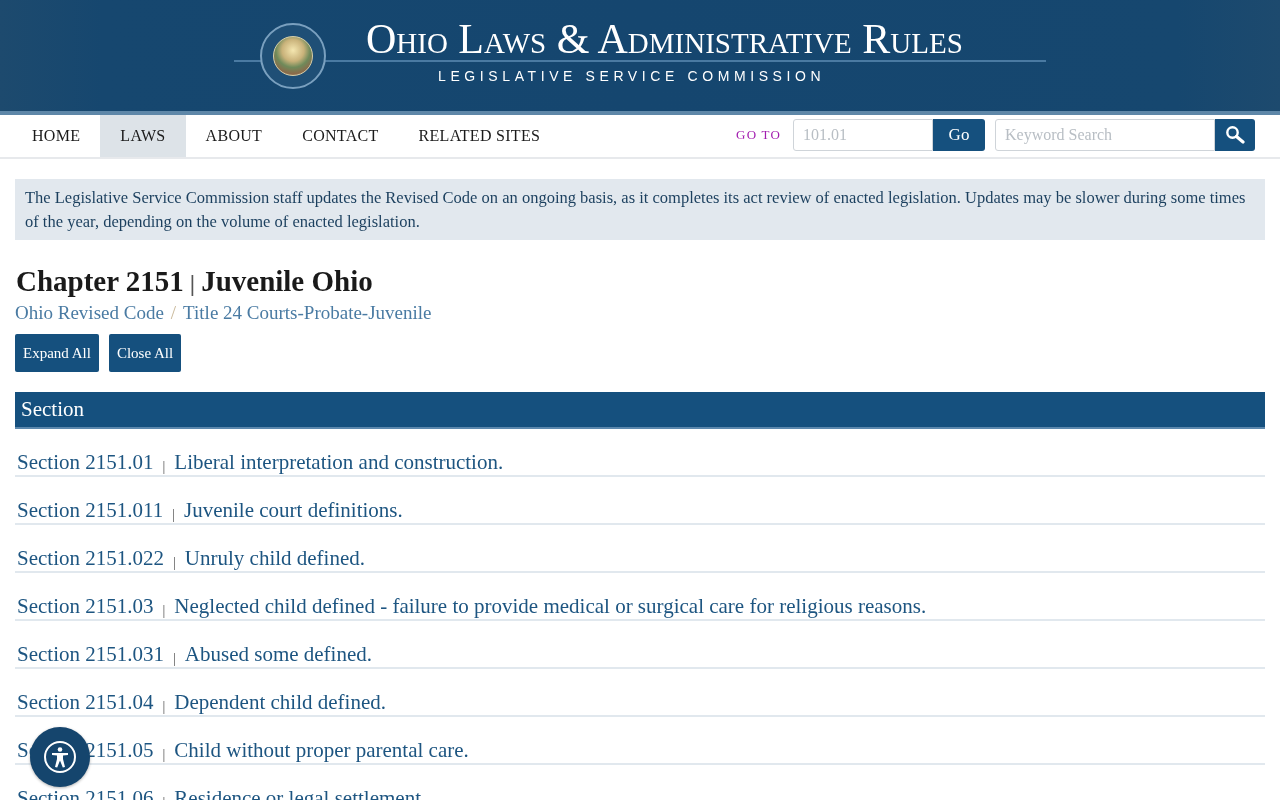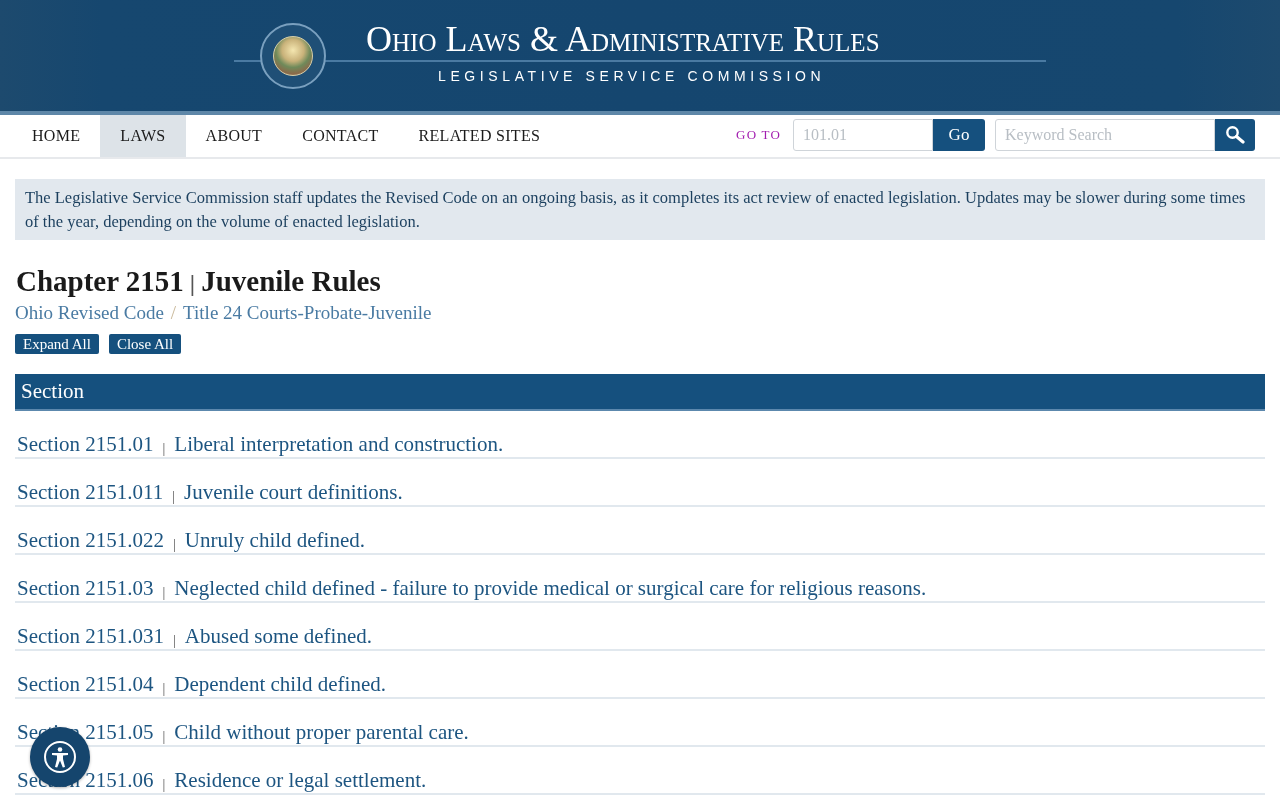--- a/index.html
+++ b/index.html
@@ -23,21 +23,21 @@
     display: flex; align-items: center; justify-content: center;
   }
   .seal-inner {
     width: 40px; height: 40px; border-radius: 50%;
     background: radial-gradient(circle at 50% 35%, #f4e6b0 0%, #c9b27a 35%, #6f8a5a 55%, #8a6a4a 75%, #c8b48c 100%);
     border: 1px solid #d8cfa9;
   }
   .banner-title {
     position: absolute; left: 366px; top: 18px;
     font-family: "Liberation Serif", "DejaVu Serif", serif;
-    font-size: 36px; color: #fff; letter-spacing: 0px; font-variant: small-caps; white-space: nowrap;
+    font-size: 42px; color: #fff; letter-spacing: 0px; font-variant: small-caps; white-space: nowrap;
     line-height: 42px;
   }
   .banner-sub {
     position: absolute; left: 438px; top: 68px;
     font-family: "Liberation Sans", "DejaVu Sans", sans-serif;
     font-size: 14px; color: #fff; letter-spacing: 4.6px; white-space: nowrap;
   }
 
   
   .navbar {
@@ -81,21 +81,21 @@
     margin: 24px 16px 0 16px; font-family: "Liberation Serif", serif; font-size: 29px; color: #1a1a1a; line-height: 34px;
   }
   .chapter-title .sep { color: #555; padding: 0 6px; font-size: 24px; }
   .breadcrumb {
     margin: 0 15px; font-family: "Liberation Serif", serif; font-size: 19px; line-height: 26px;
   }
   .breadcrumb a { color: #4a7ba3; text-decoration: none; }
   .breadcrumb .slash { color: #c9b89a; padding: 0 7px; }
   .actions { margin: 8px 15px 0 15px; display: flex; gap: 10px; }
   .btn {
-    background: #15507e; color: #fff; border: none; border-radius: 2px; height: 20px; padding: 0 8px;
+    background: #15507e; color: #fff; border: none; border-radius: 2px; height: 38px; padding: 0 8px;
     font-family: "Liberation Serif", serif; font-size: 15px;
   }
 
   
   .table { margin: 20px 15px 0 15px; }
   .table-head {
     background: #15507e; color: #fff; height: 37px; display: flex; align-items: center; padding-left: 6px;
     font-family: "Liberation Serif", serif; font-size: 21px; border-bottom: 2px solid #5c88ad;
   }
   .row {
@@ -142,21 +142,21 @@
         <circle cx="7.5" cy="7.5" r="5.2" fill="none" stroke="#fff" stroke-width="2.4"></circle>
         <line x1="11.5" y1="11.5" x2="18" y2="17" stroke="#fff" stroke-width="3.2" stroke-linecap="round"></line>
       </svg>
     </button>
   </div>
 </nav>
 
 <div class="notice">The Legislative Service Commission staff updates the Revised Code on an ongoing basis, as it completes its act review of enacted legislation. Updates may be slower during some times of the year, depending on the volume of enacted legislation.</div>
 
 <h1 class="chapter-title">
-  <span>Chapter 2151</span><span class="sep">|</span><span>Juvenile Rules</span>
+  <span>Chapter 2151</span><span class="sep">|</span><span>Juvenile Ohio</span>
 </h1>
 <div class="breadcrumb">
   <a>Ohio Revised Code</a><span class="slash">/</span><a>Title 24 Courts-Probate-Juvenile</a>
 </div>
 <div class="actions">
   <button class="btn">Expand All</button>
   <button class="btn">Close All</button>
 </div>
 
 <div class="table">

